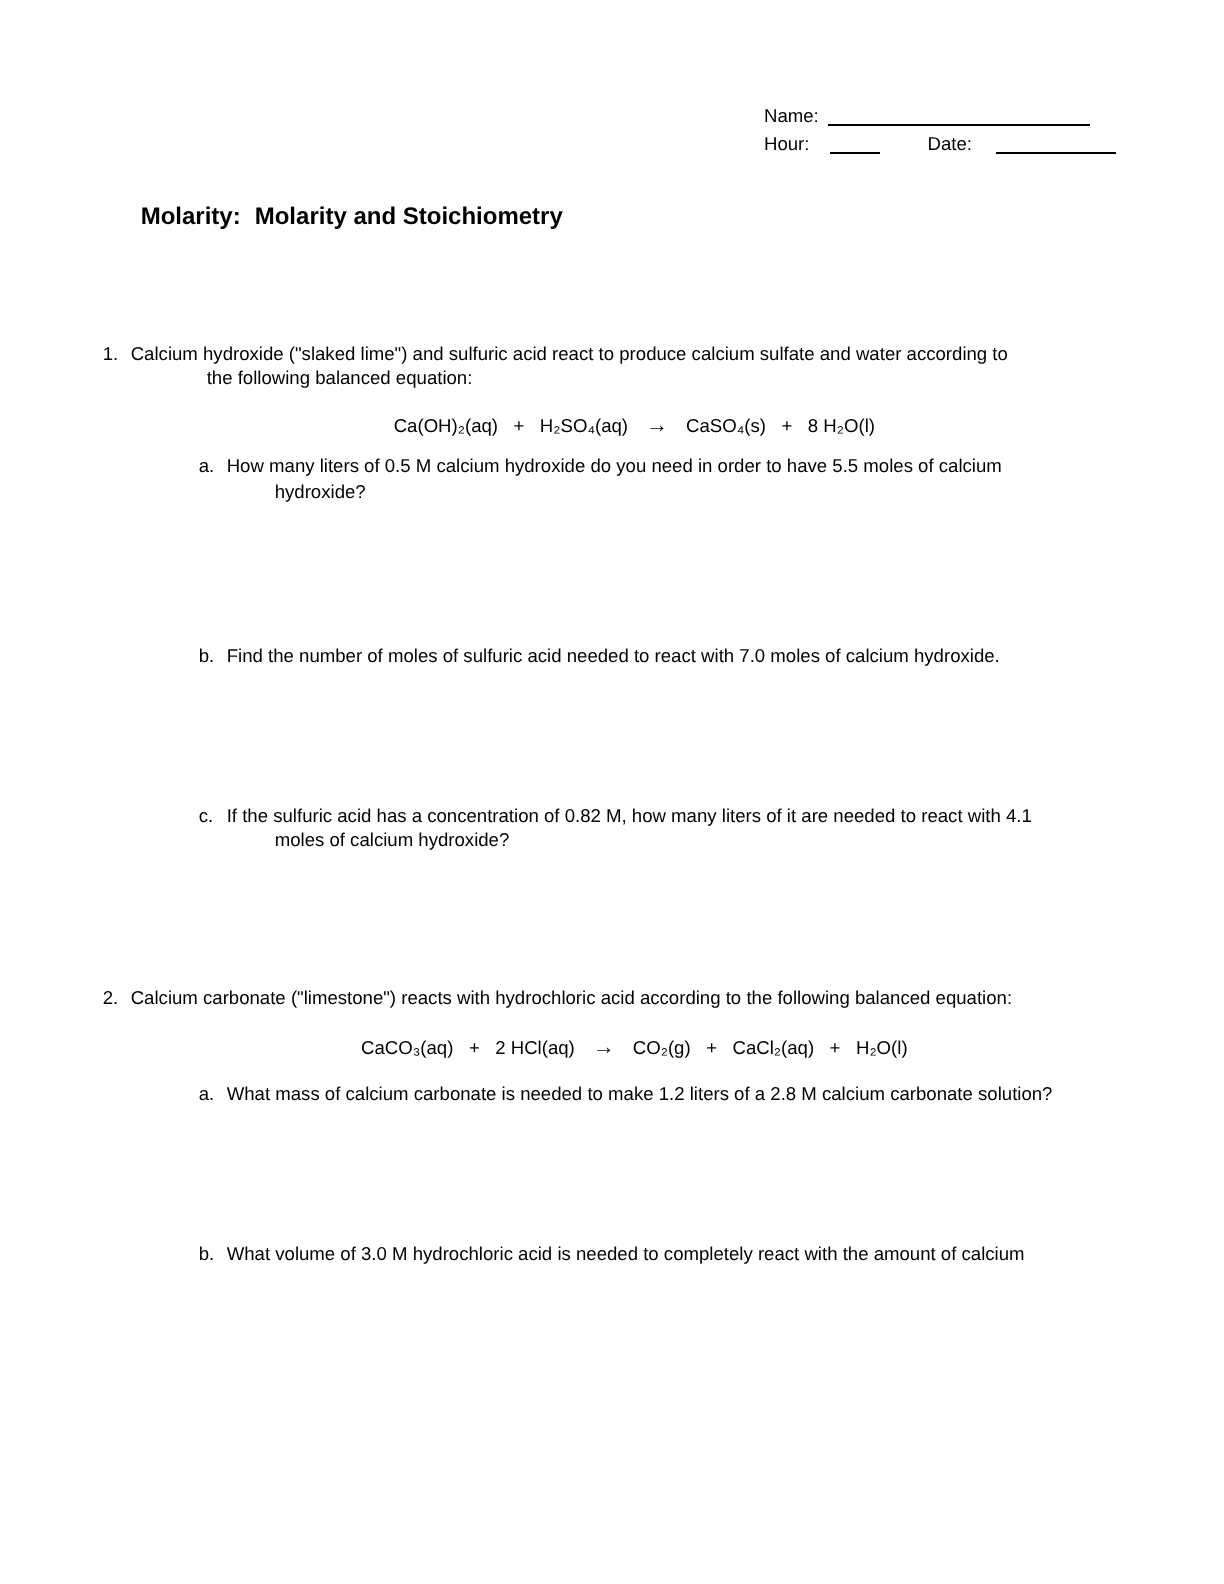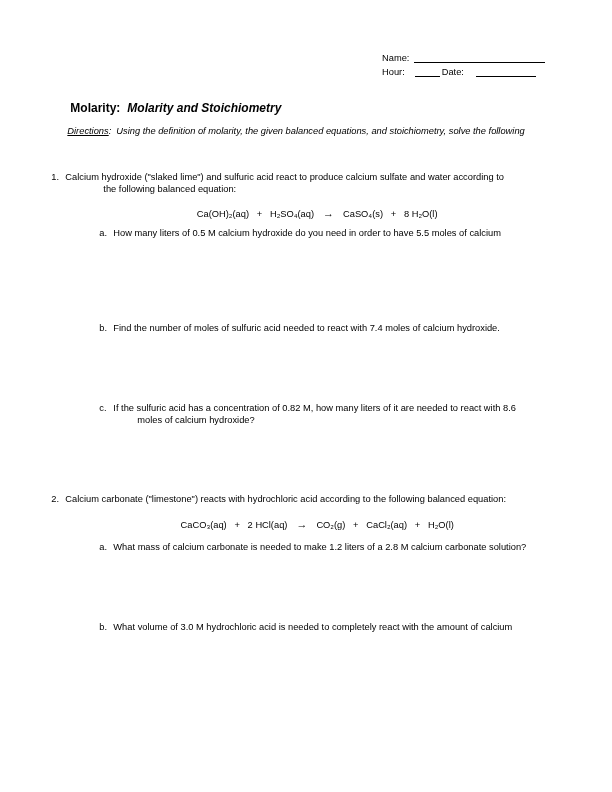--- a/index.html
+++ b/index.html
@@ -30,25 +30,25 @@
     height: 13px;
     white-space: pre;
   }
   .blank {
     display: inline-block;
     border-bottom: 1px solid #000;
     height: 12px;
   }
   .name-blank  { width: 131px; margin-left: 5px; }
   .hour-blank  { width: 25px;  margin-left: 10px; }
-  .date-label  { margin-left: 2px; }
+  .date-label  { margin-left: 24px; }
   .date-blank  { width: 60px;  margin-left: 12px; }
   
   .title-line { font-size: 12px; font-weight: bold; line-height: 14px; }
-  .topic { font-style: italic; margin-left: 7px; }
+  .topic { margin-left: 7px; }
   
   .it { font-style: italic; }
   .dir-label { font-style: italic; text-decoration: underline; }
   .dir-text { font-style: italic; margin-left: 5px; }
   
   .num, .marker { display: inline-block; width: 14px; }
   
   .eq {
     left: 6px;
     width: 612px;
@@ -74,45 +74,45 @@
     <span>Hour:</span>
     <span class="blank hour-blank"></span>
     <span class="date-label">Date:</span>
     <span class="blank date-blank"></span>
   </div>
 
   <div class="abs title-line" style="left:57px; top:87px;">
     <span>Molarity:</span><span class="topic">Molarity and Stoichiometry</span>
   </div>
 
-  <div class="abs" style="left:57px; top:113px;">
-    <span class="dir-label">Directions</span><span class="it">:</span><span class="dir-text">Using the definition of molarity, the given balanced equations, and stoichiometry, solve the following</span>
-  </div>
 
   <div class="abs" style="left:41px; top:159px;">
     <span class="num">1.</span><span>Calcium hydroxide ("slaked lime") and sulfuric acid react to produce calcium sulfate and water according to</span>
   </div>
   <div class="abs" style="left:93px; top:171px;">
     <span>the following balanced equation:</span>
   </div>
 
   <div class="abs eq" style="top:195px;">
     <span>Ca(OH)₂(aq)   +   H₂SO₄(aq)</span><span class="arrow">→</span><span>CaSO₄(s)   +   8 H₂O(l)</span>
   </div>
 
   <div class="abs" style="left:89px; top:215px;">
     <span class="marker">a.</span><span>How many liters of 0.5 M calcium hydroxide do you need in order to have 5.5 moles of calcium</span>
   </div>
+  <div class="abs" style="left:127px; top:228px;">
+    <span>hydroxide?</span>
+  </div>
 
   <div class="abs" style="left:89px; top:310px;">
-    <span class="marker">b.</span><span>Find the number of moles of sulfuric acid needed to react with 7.4 moles of calcium hydroxide.</span>
+    <span class="marker">b.</span><span>Find the number of moles of sulfuric acid needed to react with 7.0 moles of calcium hydroxide.</span>
   </div>
 
   <div class="abs" style="left:89px; top:390px;">
-    <span class="marker">c.</span><span>If the sulfuric acid has a concentration of 0.82 M, how many liters of it are needed to react with 8.6</span>
+    <span class="marker">c.</span><span>If the sulfuric acid has a concentration of 0.82 M, how many liters of it are needed to react with 4.1</span>
   </div>
   <div class="abs" style="left:127px; top:402px;">
     <span>moles of calcium hydroxide?</span>
   </div>
 
   <div class="abs" style="left:41px; top:481px;">
     <span class="num">2.</span><span>Calcium carbonate ("limestone") reacts with hydrochloric acid according to the following balanced equation:</span>
   </div>
 
   <div class="abs eq" style="top:506px;">

